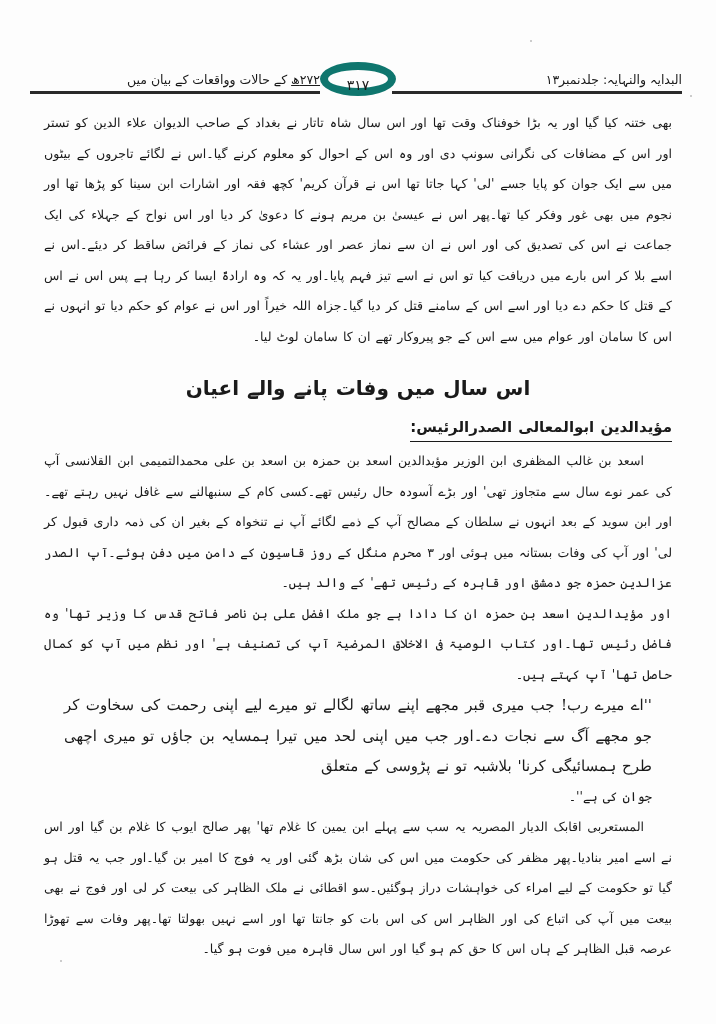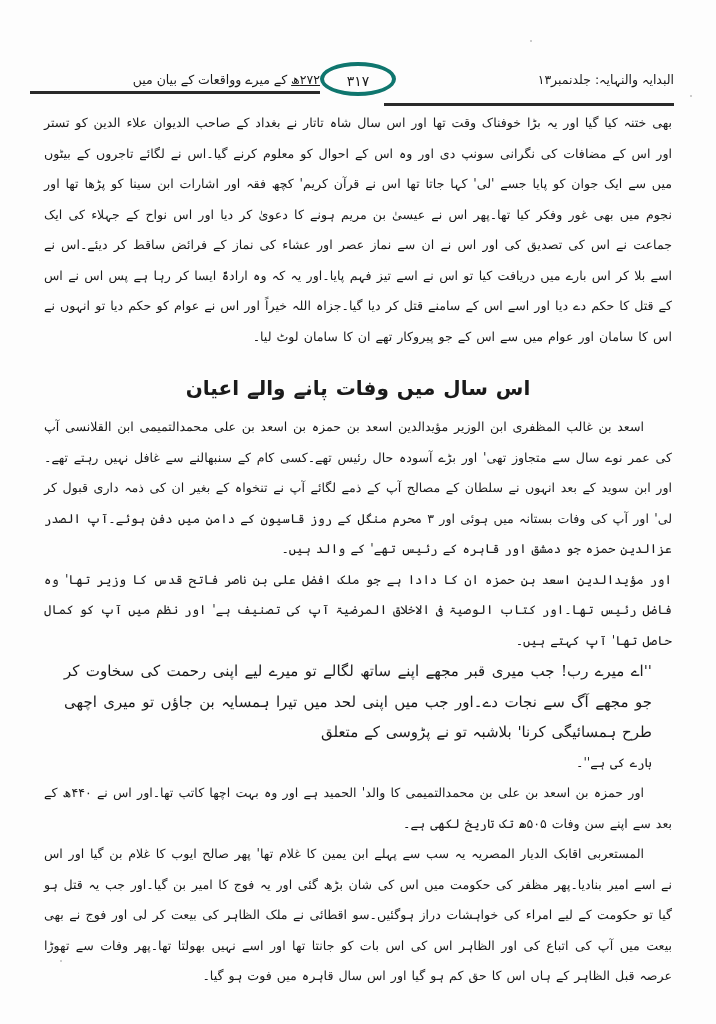--- a/index.html
+++ b/index.html
@@ -37,38 +37,38 @@
       direction: rtl;
       text-align: right;
       font-size: 12.5px;
       line-height: 16px;
       border-bottom: 3px solid #2a2a2a;
       padding-bottom: 3px;
     }
     .rh-left .hijri { text-decoration: underline; text-align: right; }
     .rh-right {
       position: absolute;
-      right: 12px;
+      right: 4px;
       top: 10px;
       width: 290px;
       direction: rtl;
       text-align: right;
       font-size: 12.5px;
       line-height: 16px;
       border-bottom: 3px solid #2a2a2a;
-      padding-bottom: 15px;
+      padding-bottom: 3px;
     }
     .page-number {
       position: absolute;
       left: 50%;
       top: 0;
       transform: translateX(-50%);
       width: 76px;
       height: 34px;
-      border: 4px solid #0f766e;
+      border: 8px solid #0f766e;
       border-radius: 50%;
       box-sizing: border-box;
       text-align: center;
       line-height: 30px;
       font-size: 14px;
       background: #fdfdfd;
     }
     
     .content {
       position: absolute;
@@ -120,45 +120,47 @@
       border-radius: 50%;
     }
   </style>
 </head>
 <body>
 
 <div class="page">
 
   <div class="running-header">
     <div class="rh-left">
-      <span class="hijri">۲۷۲ھ</span><span> کے میرے وواقعات کے بیان میں</span>
+      <span class="hijri">۲۷۲ھ</span><span> کے حالات وواقعات کے بیان میں</span>
     </div>
     <div class="page-number">۳۱۷</div>
     <div class="rh-right">البدایہ والنہایہ: جلدنمبر۱۳</div>
   </div>
 
   <div class="content">
 
     <p>
       <span>بھی ختنہ کیا گیا اور یہ بڑا خوفناک وقت تھا اور اس سال شاہ تاتار نے بغداد کے صاحب الدیوان علاء الدین کو تستر اور اس کے</span>
       <span>مضافات کی نگرانی سونپ دی اور وہ اس کے احوال کو معلوم کرنے گیا۔اس نے لگائے تاجروں کے بیٹوں میں سے ایک جوان کو پایا</span>
       <span>جسے 'لی' کہا جاتا تھا اس نے قرآن کریم' کچھ فقہ اور اشارات ابن سینا کو پڑھا تھا اور نجوم میں بھی غور وفکر کیا تھا۔پھر اس نے عیسیٰ</span>
       <span>بن مریم ہونے کا دعویٰ کر دیا اور اس نواح کے جہلاء کی ایک جماعت نے اس کی تصدیق کی اور اس نے ان سے نماز عصر اور عشاء کی</span>
       <span>نماز کے فرائض ساقط کر دیئے۔اس نے اسے بلا کر اس بارے میں دریافت کیا تو اس نے اسے تیز فہم پایا۔اور یہ کہ وہ ارادۃً ایسا کر رہا</span>
       <span>ہے پس اس نے اس کے قتل کا حکم دے دیا اور اسے اس کے سامنے قتل کر دیا گیا۔جزاہ اللہ خیراً اور اس نے عوام کو حکم دیا تو انہوں نے</span>
       <span>اس کا سامان اور عوام میں سے اس کے جو پیروکار تھے ان کا سامان لوٹ لیا۔</span>
     </p>
 
     <p class="section-title">اس سال میں وفات پانے والے اعیان</p>
 
+    <div class="heading-wrap">
+      <span class="entry-heading">مؤیدالدین ابوالمعالی الصدرالرئیس:</span>
+    </div>
     <p class="para-indent">اسعد بن غالب المظفری ابن الوزیر مؤیدالدین اسعد بن حمزہ بن اسعد بن علی محمدالتمیمی ابن القلانسی آپ کی عمر نوے سال سے متجاوز تھی' اور بڑے آسودہ حال رئیس تھے۔کسی کام کے سنبھالنے سے غافل نہیں رہتے تھے۔اور ابن سوید کے بعد انہوں نے سلطان کے مصالح آپ کے ذمے لگائے آپ نے تنخواہ کے بغیر ان کی ذمہ داری قبول کر لی' اور آپ کی وفات بستانہ میں ہوئی اور ۳ محرم منگل کے روز قاسیون کے دامن میں دفن ہوئے۔آپ الصدر عزالدین حمزہ جو دمشق اور قاہرہ کے رئیس تھے' کے والد ہیں۔</p>
     <p>اور مؤیدالدین اسعد بن حمزہ ان کا دادا ہے جو ملک افضل علی بن ناصر فاتح قدس کا وزیر تھا' وہ فاضل رئیس تھا۔اور کتاب الوصیۃ فی الاخلاق المرضیۃ آپ کی تصنیف ہے' اور نظم میں آپ کو کمال حاصل تھا' آپ کہتے ہیں۔</p>
     <p class="quote">''اے میرے رب! جب میری قبر مجھے اپنے ساتھ لگالے تو میرے لیے اپنی رحمت کی سخاوت کر جو مجھے آگ سے نجات دے۔اور جب میں اپنی لحد میں تیرا ہمسایہ بن جاؤں تو میری اچھی طرح ہمسائیگی کرنا' بلاشبہ تو نے پڑوسی کے متعلق</p>
-    <p class="quote-end">بارے کی ہے''۔</p>
-    <p class="para-indent">اور حمزہ بن اسعد بن علی بن محمدالتمیمی کا والد' الحمید ہے اور وہ بہت اچھا کاتب تھا۔اور اس نے ۴۴۰ھ کے بعد سے اپنے سن وفات ۵۰۵ھ تک تاریخ لکھی ہے۔</p>
+    <p class="quote-end">جوان کی ہے''۔</p>
 
     <p class="para-indent">المستعربی اقابک الدیار المصریہ یہ سب سے پہلے ابن یمین کا غلام تھا' پھر صالح ایوب کا غلام بن گیا اور اس نے اسے امیر بنادیا۔پھر مظفر کی حکومت میں اس کی شان بڑھ گئی اور یہ فوج کا امیر بن گیا۔اور جب یہ قتل ہو گیا تو حکومت کے لیے امراء کی خواہشات دراز ہوگئیں۔سو اقطائی نے ملک الظاہر کی بیعت کر لی اور فوج نے بھی بیعت میں آپ کی اتباع کی اور الظاہر اس کی اس بات کو جانتا تھا اور اسے نہیں بھولتا تھا۔پھر وفات سے تھوڑا عرصہ قبل الظاہر کے ہاں اس کا حق کم ہو گیا اور اس سال قاہرہ میں فوت ہو گیا۔</p>
   </div>
 
   <span class="speck" style="left:690px; top:95px;"></span>
   <span class="speck" style="left:530px; top:40px;"></span>
   <span class="speck" style="left:60px; top:960px;"></span>
 </div>
 
 </body></html>

